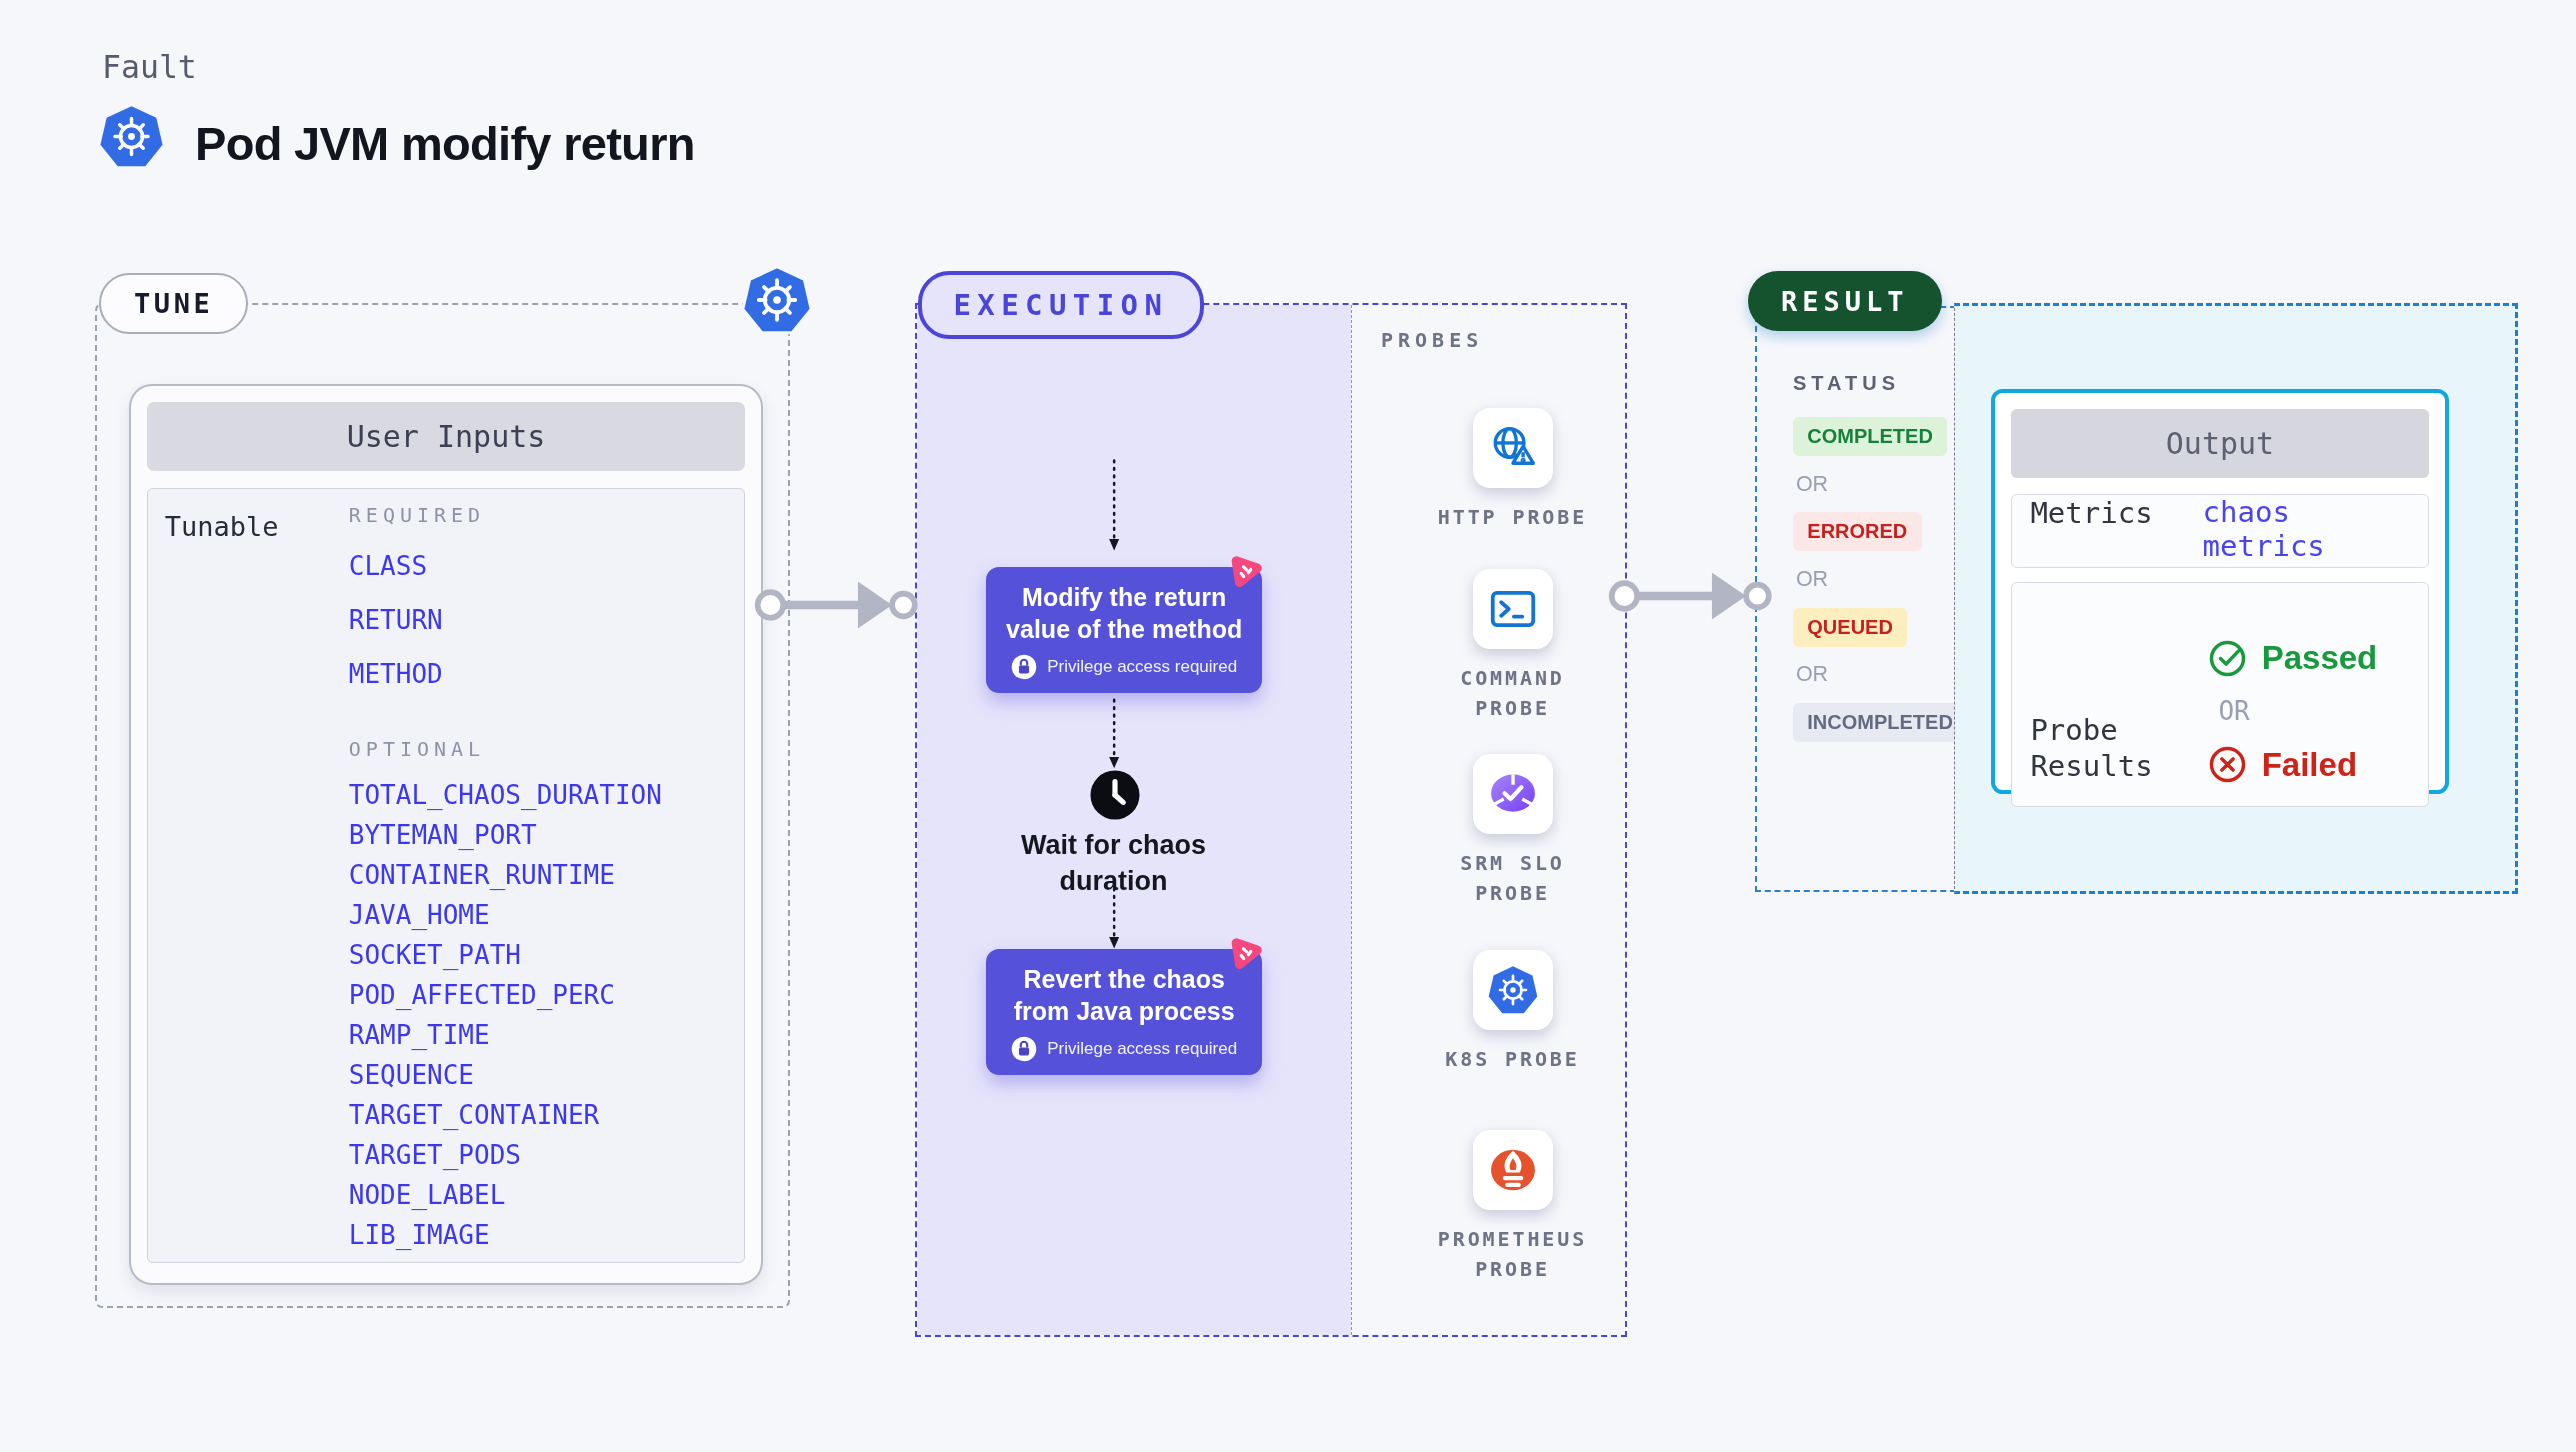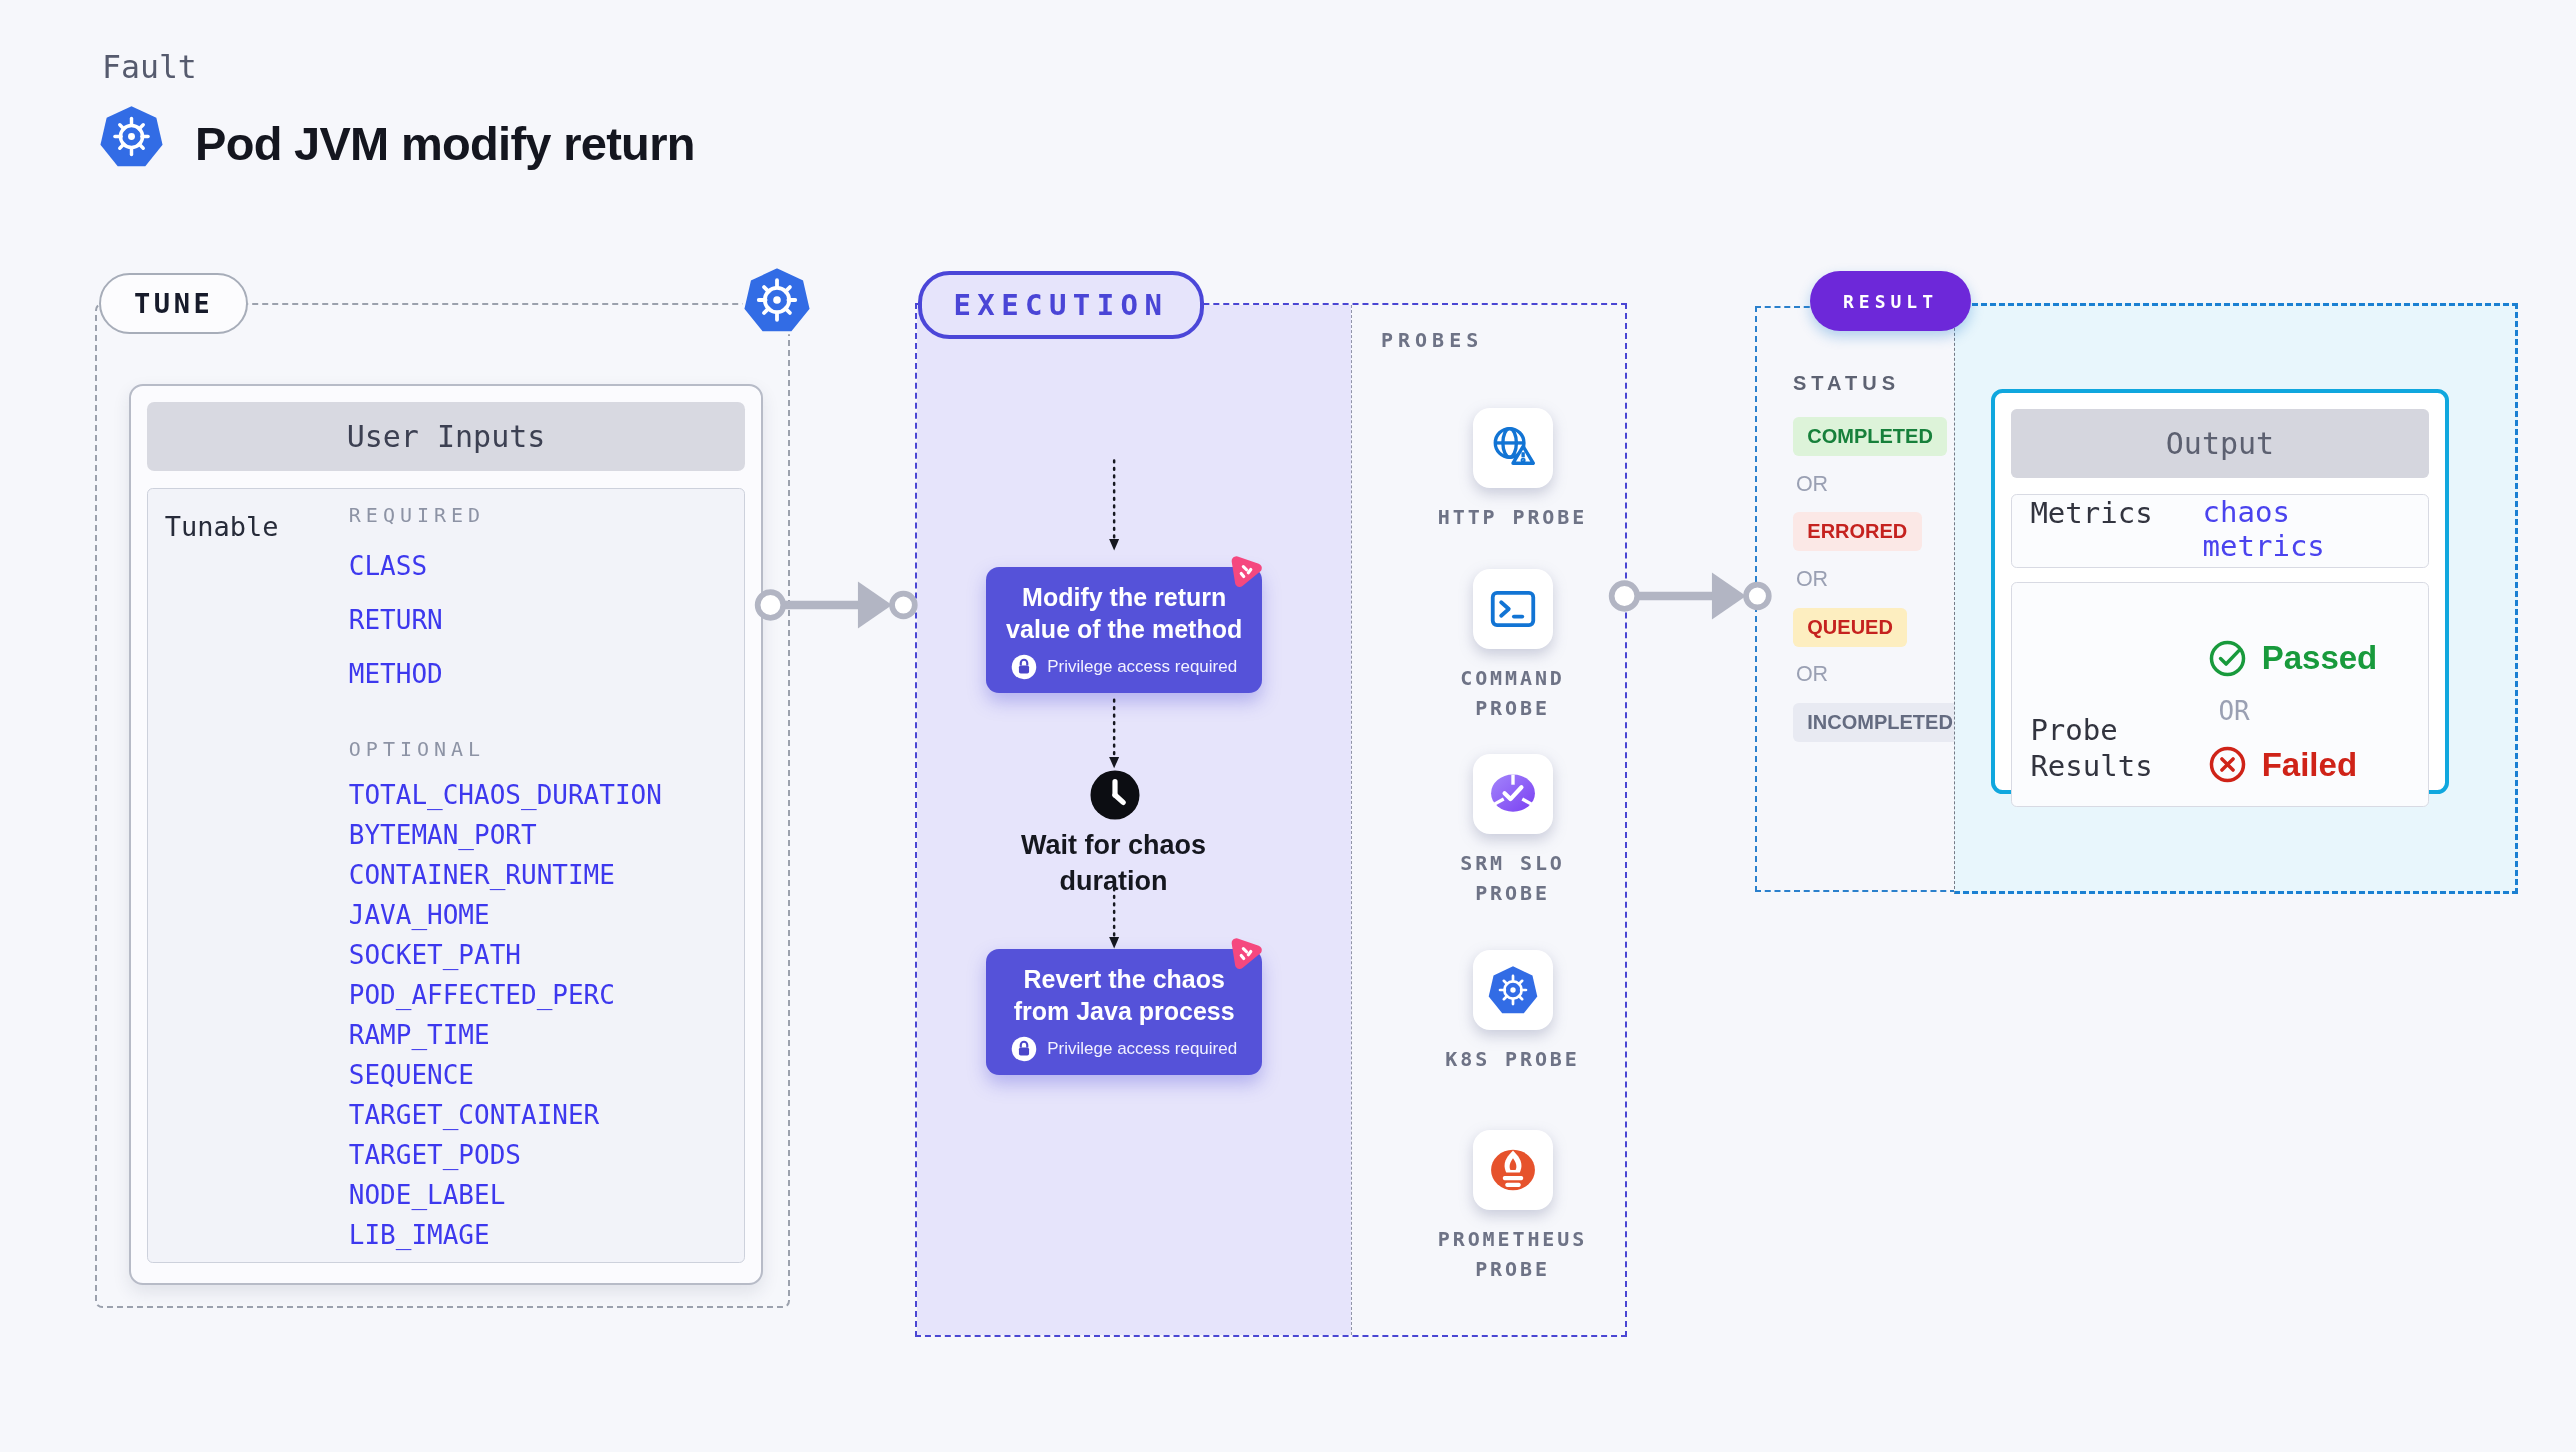--- a/index.html
+++ b/index.html
@@ -19,21 +19,21 @@
         border-radius:31.5px;font-family:"DejaVu Sans Mono","Liberation Mono",monospace;
         font-weight:bold;}
 
   
   .tune-box{position:absolute;left:95px;top:303px;width:691px;height:1001px;
             border:2.1px dashed #9ba1ad;border-radius:7.2px;}
   .tune-badge{left:99px;top:273px;height:57px;padding:0 33px;background:#fcfcfe;
               border:2.9px solid #a7adb9;color:#171b2b;font-size:27px;letter-spacing:3.6px;}
   .tune-k8s{position:absolute;left:739px;top:262px;width:76px;height:76px;z-index:6;}
   .ui-card{position:absolute;left:32px;top:79px;width:630px;height:897px;background:#fbfbfe;
-           border:2.9px solid #b7bbc7;border-radius:14px;box-shadow:0 7.2px 17px rgba(40,45,80,.10);}
+           border:2.9px solid #b7bbc7;border-radius:23px;box-shadow:0 7.2px 17px rgba(40,45,80,.10);}
   .ui-header{position:absolute;left:15.8px;right:15.8px;top:15.8px;height:69px;background:#d8d9e1;
              border-radius:7.2px;display:flex;align-items:center;justify-content:center;
              font-size:30px;color:#3c4052;}
   .ui-list{position:absolute;left:15.8px;right:15.8px;top:102px;bottom:20px;background:#f2f3f9;
            border:1.4px solid #cdd1dc;border-radius:5.7px;}
   .tunable{position:absolute;left:17px;top:21.5px;font-size:27px;color:#272b3a;}
   .param-col{position:absolute;left:201px;top:14.3px;display:flex;flex-direction:column;align-items:flex-start;}
   .sec-label{font-family:"DejaVu Sans Mono","Liberation Mono",monospace;font-size:20px;
              color:#8d93a5;letter-spacing:5px;margin-bottom:24px;}
   .sec-label.opt{margin-top:24px;margin-bottom:18.6px;}
@@ -73,22 +73,22 @@
               box-shadow:0 5.7px 14.3px rgba(120,126,160,.35);display:flex;align-items:center;justify-content:center;}
   .probe-card svg{width:54px;height:54px;}
   .probe-label{margin-top:14.3px;text-align:center;font-family:"DejaVu Sans Mono","Liberation Mono",monospace;
                font-size:20px;font-weight:bold;color:#6e7386;letter-spacing:2.9px;line-height:1.5;width:172px;}
 
   
   .status-box{position:absolute;left:1755px;top:306px;width:199px;height:582px;
               border:2.1px dashed #2a80cc;border-right:none;}
   .cyan-box{position:absolute;left:1954px;top:303px;width:560px;height:585px;background:#e8f6fc;
             border:3.6px dashed #1b80d2;border-left:1.4px dashed #757a86;}
-  .result-badge{left:1810px;top:271px;height:60px;padding:0 33px;background:#6d28d9;
-                color:#fff;font-size:18px;letter-spacing:5px;box-shadow:0 5.7px 13px rgba(17,115,205,.3);}
+  .result-badge{left:1748px;top:271px;height:60px;padding:0 33px;background:#14532d;
+                color:#fff;font-size:27px;letter-spacing:5px;box-shadow:0 5.7px 13px rgba(17,115,205,.3);}
   .status-label{position:absolute;left:36px;top:64px;font-size:20px;font-weight:bold;
                 color:#5d6272;letter-spacing:5px;}
   .chips{position:absolute;left:36px;top:109px;display:flex;flex-direction:column;align-items:flex-start;}
   .chip{font-size:20px;font-weight:bold;padding:7.9px 14.3px;border-radius:5.7px;}
   .chip-green{background:#ddf3d9;color:#17803b;}
   .chip-red{background:#fbe8e6;color:#c5221f;}
   .chip-yellow{background:#fdeec0;color:#c5221f;}
   .chip-gray{background:#e8eaf2;color:#646b80;}
   .or{font-size:21.5px;color:#9aa0b3;margin:15.8px 2.9px;}
   .output-box{position:absolute;left:36px;top:83px;width:458px;height:405px;background:#fff;

